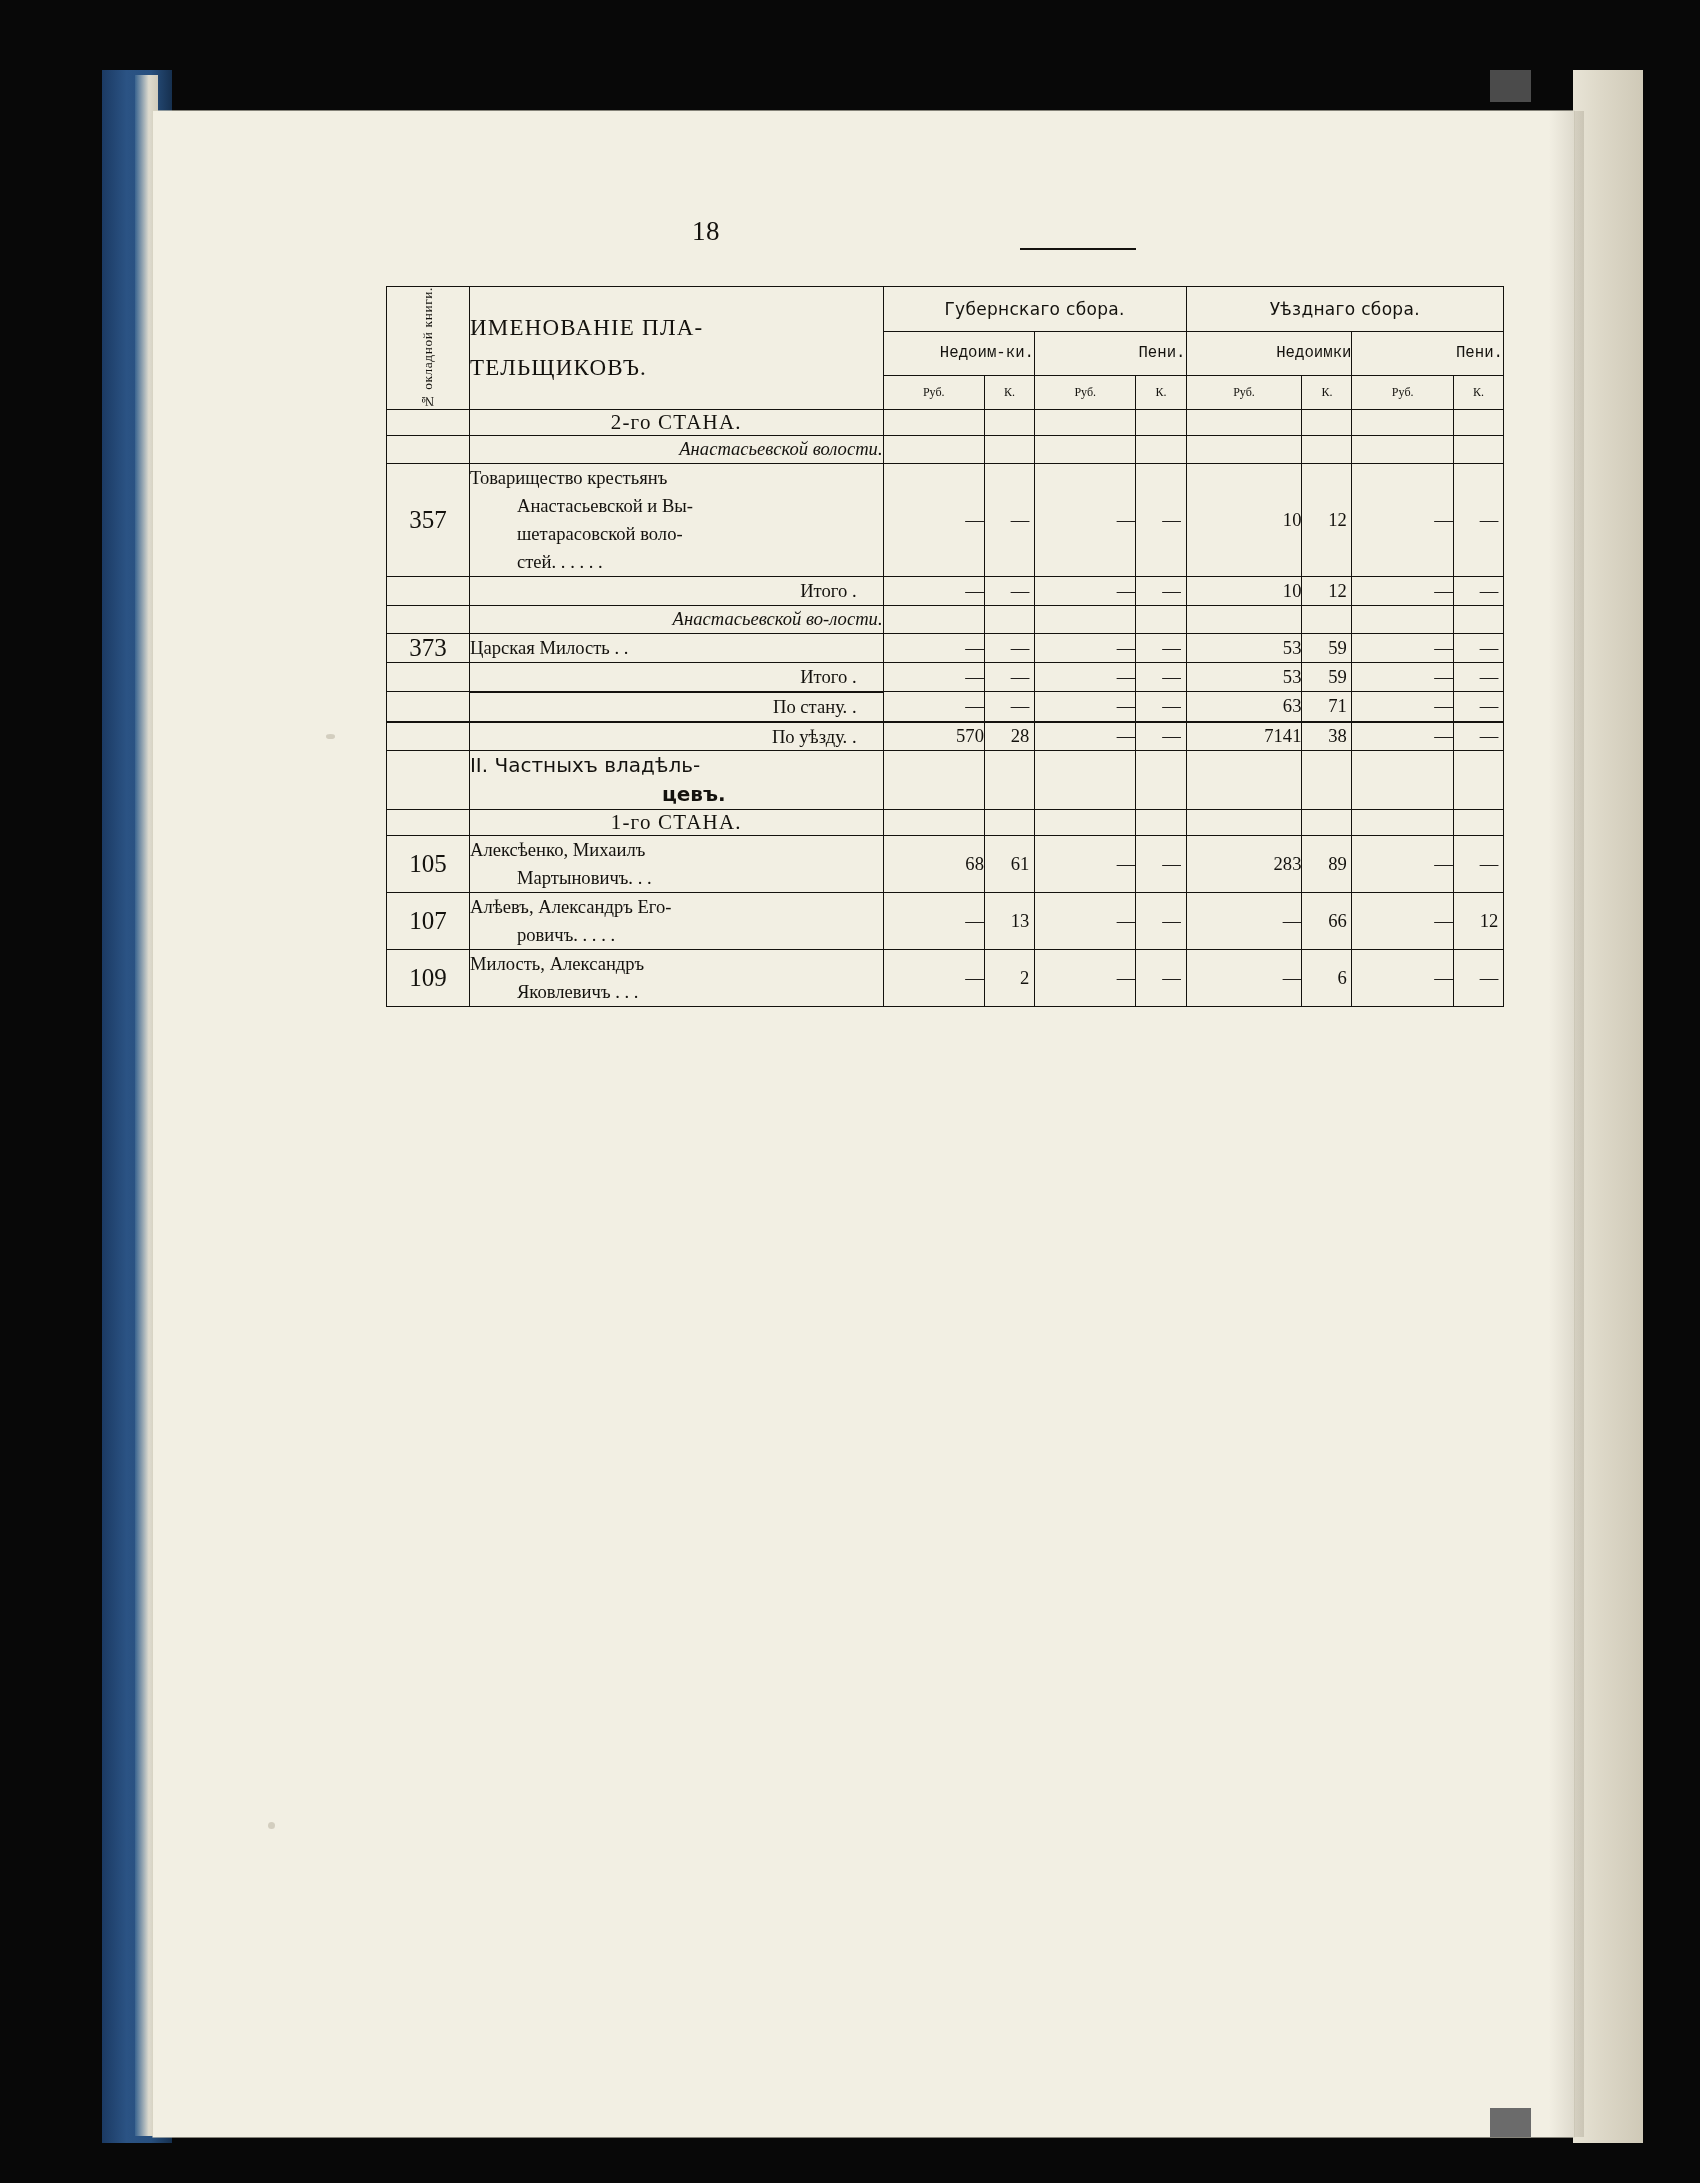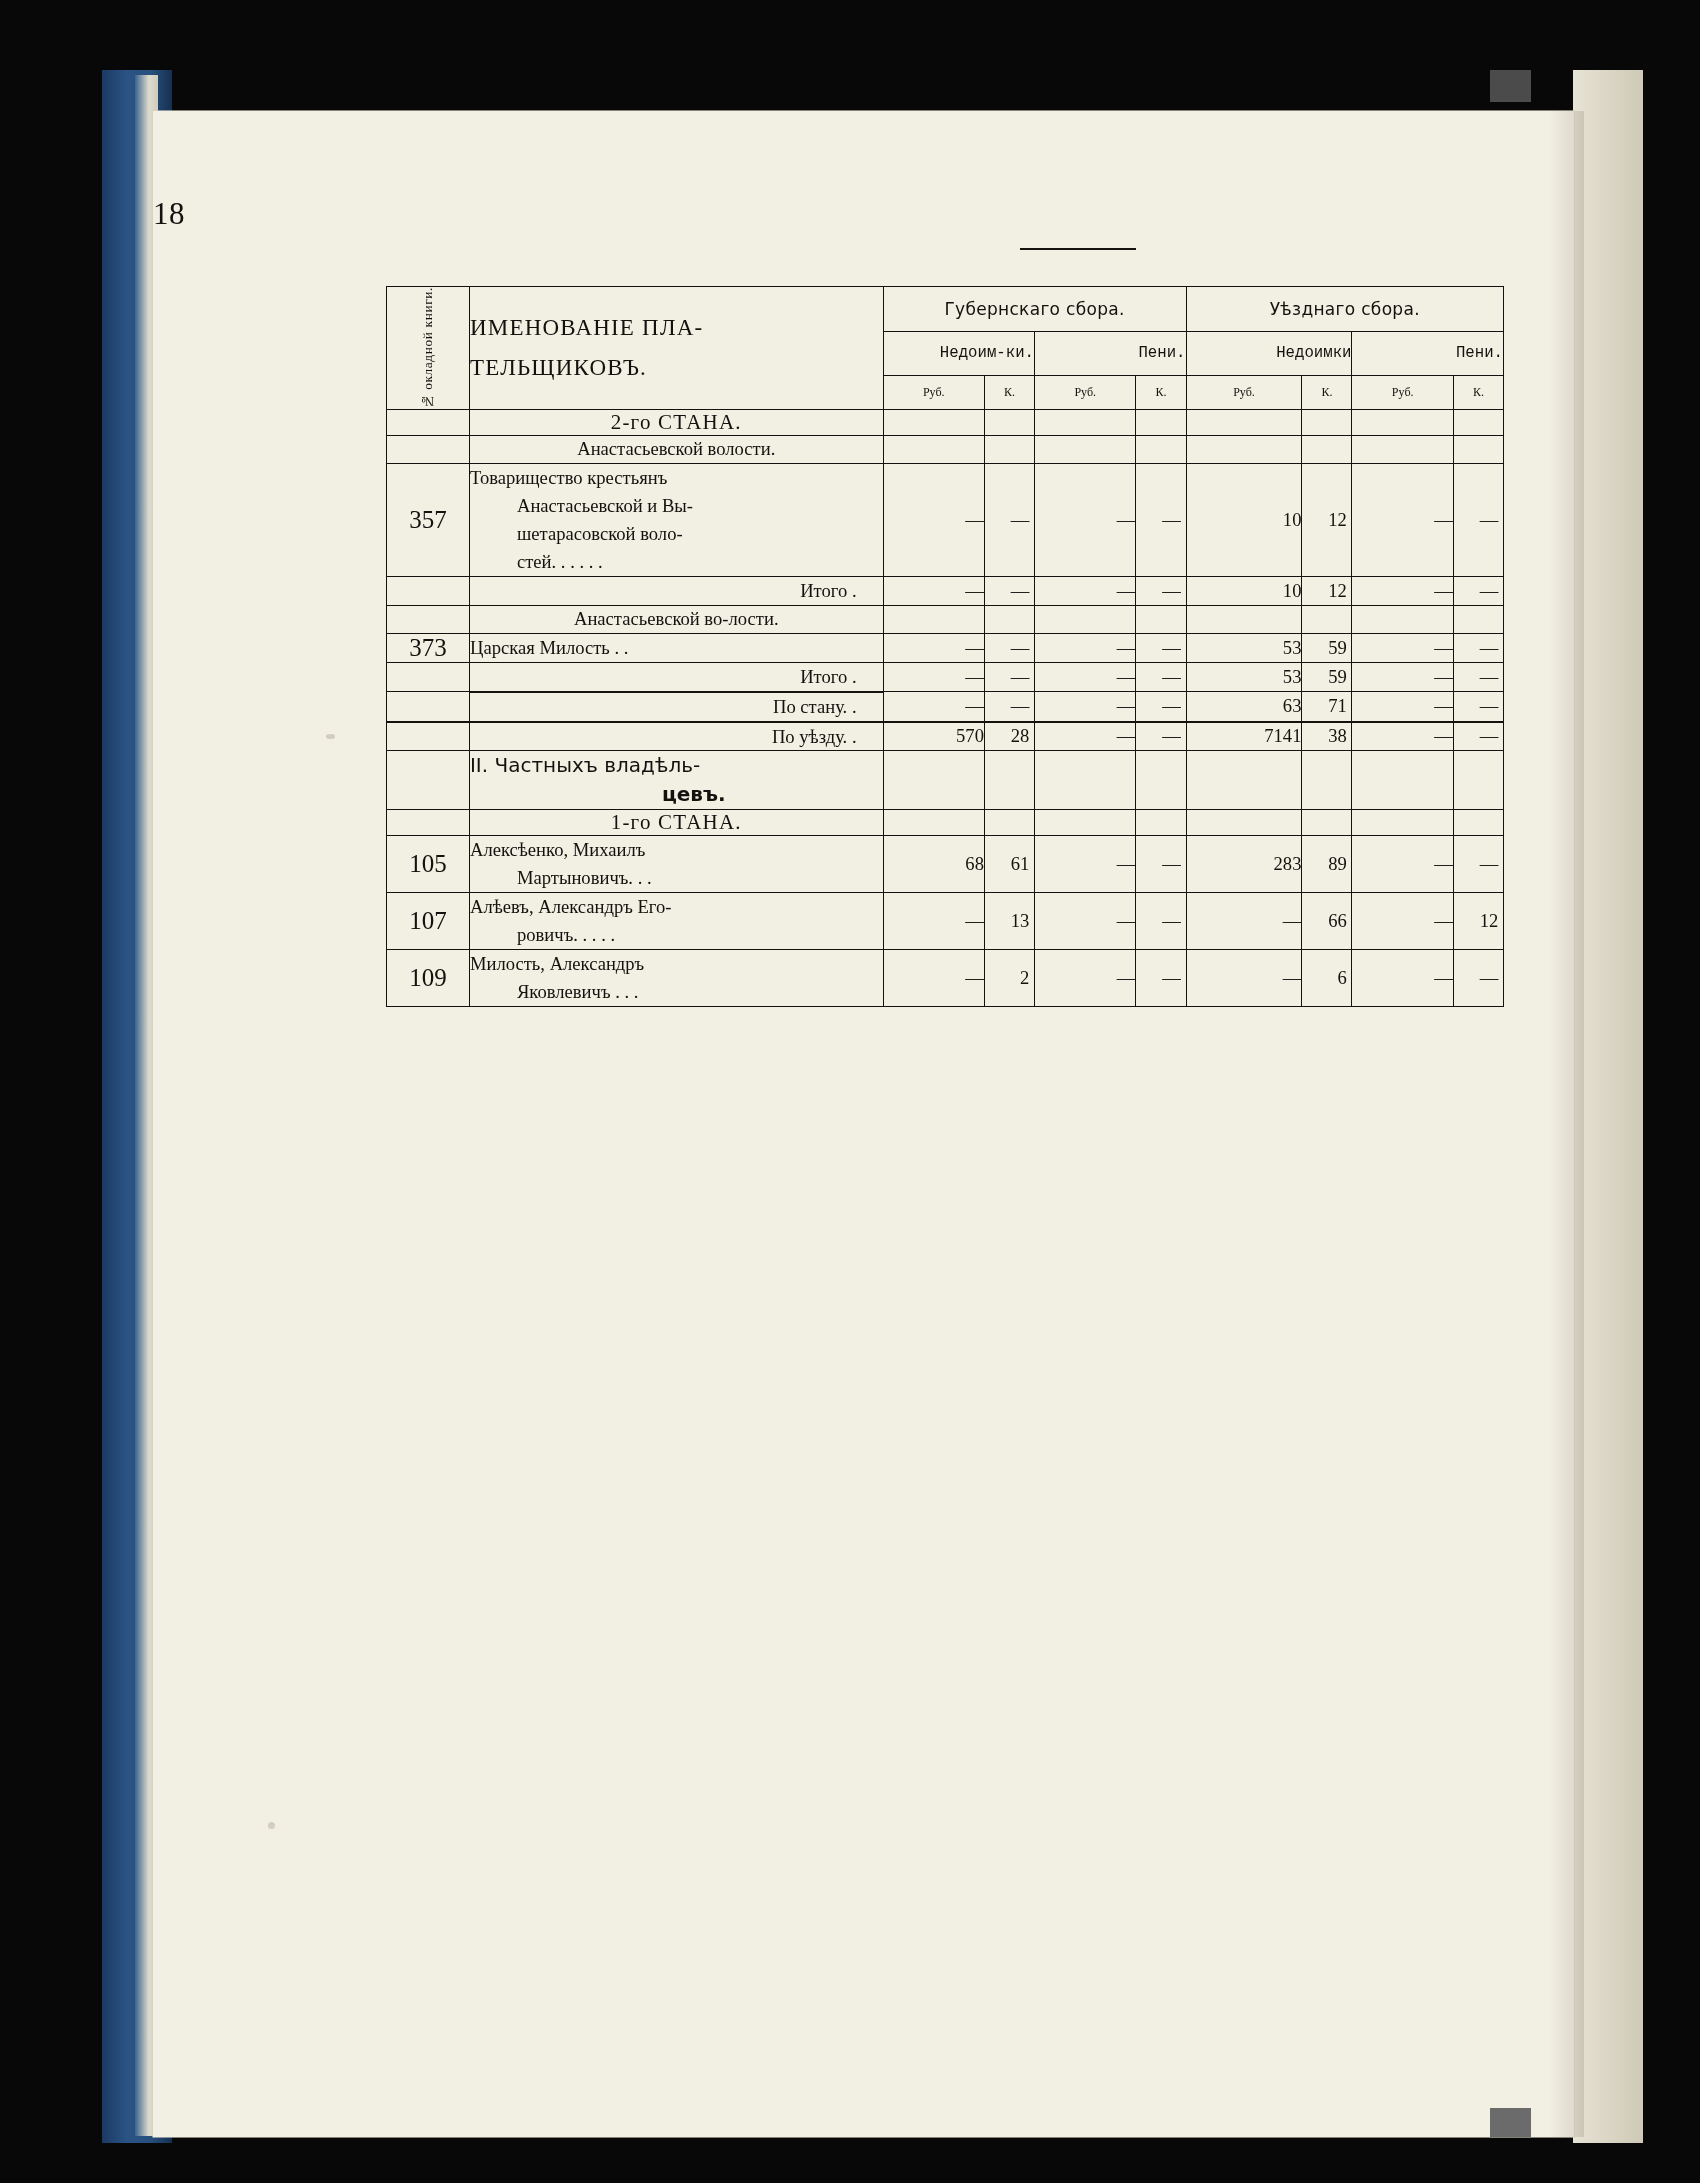--- a/index.html
+++ b/index.html
@@ -90,23 +90,24 @@
     position: absolute;
     left: 153px;
     top: 111px;
     width: 1421px;
     height: 2026px;
     color: #14120e;
   }
   .folio {
     position: absolute;
     left: 0;
-    top: 85px;
+    top: 105px;
     width: 1106px;
-    font-size: 31px;
+    text-align: center;
+    font-size: 27px;
     letter-spacing: 0.6px;
   }
   .folio-rule {
     position: absolute;
     left: 867px;
     top: 137px;
     width: 116px;
     height: 1.7px;
     background: #14120e;
   }
@@ -195,21 +196,22 @@
   }
   .c-val.kop { padding-right: 4.7px; }
 
   .row-head-center {
     text-align: center;
     font-size: 21px;
     letter-spacing: 1.2px;
     padding: 17.5px 0 13px;
   }
   .row-ital {
-    text-align: center;
+    font-style: italic;
+    text-align: right;
     font-size: 18.6px;
     padding: 13px 17.5px 10.5px;
     line-height: 1.45;
   }
   .name-indent {
     display: block;
     padding-left: 23px;
     text-indent: -23px;
   }
   .name-right {

